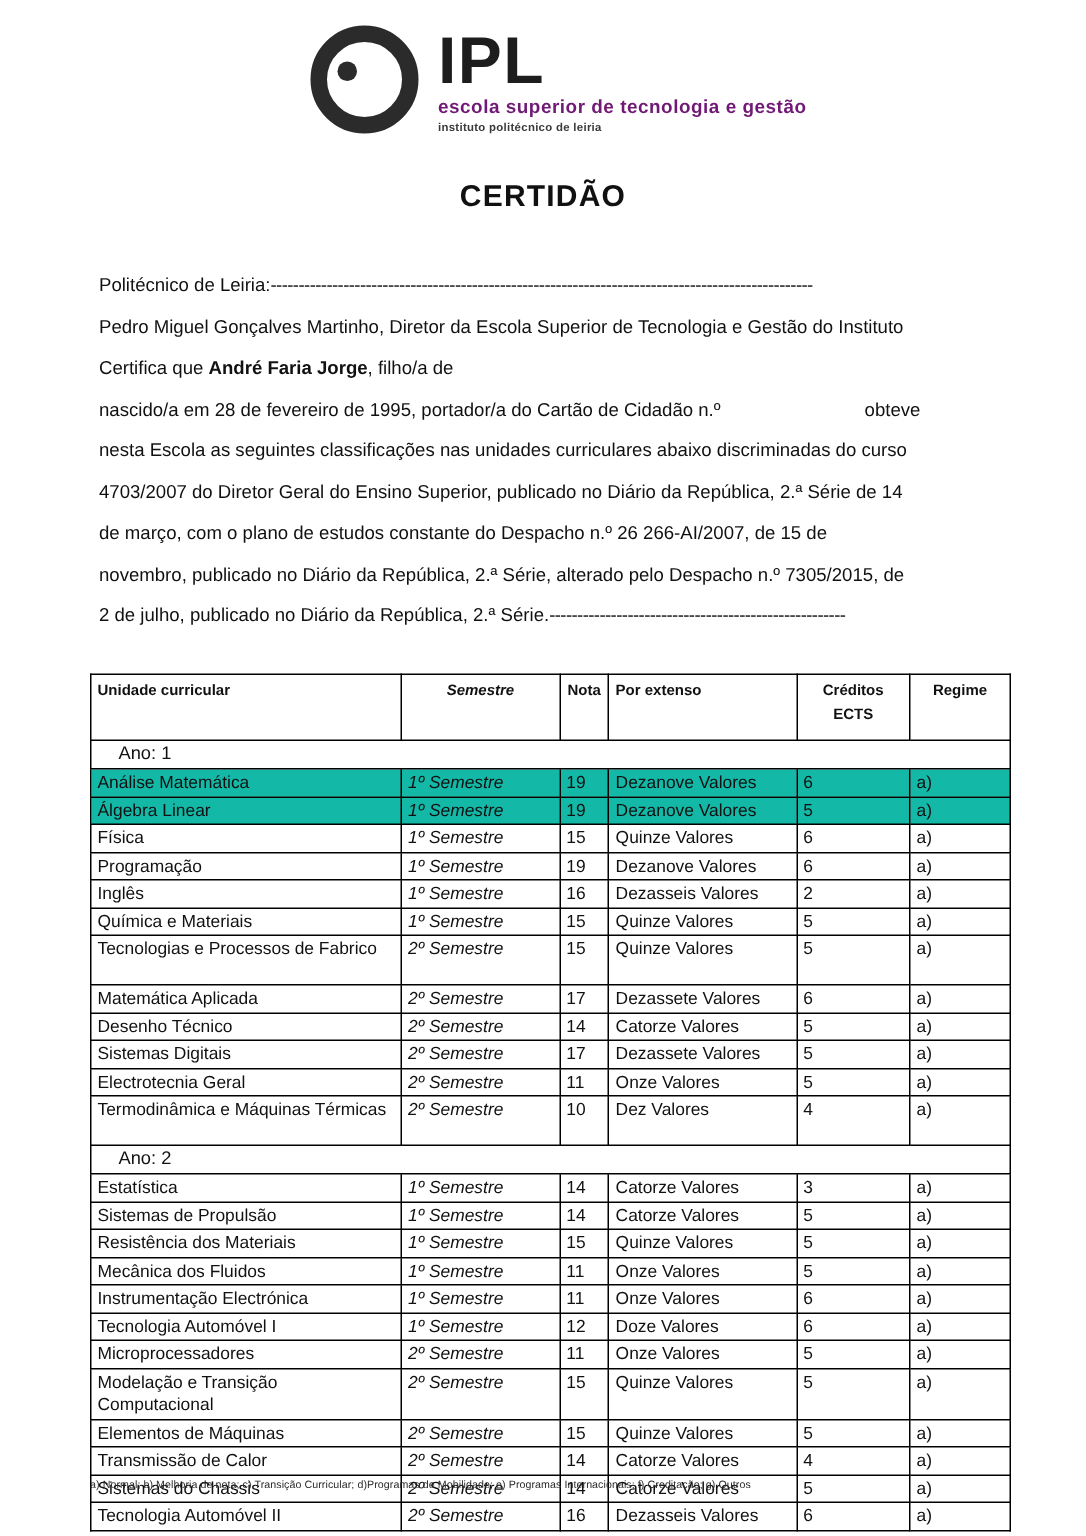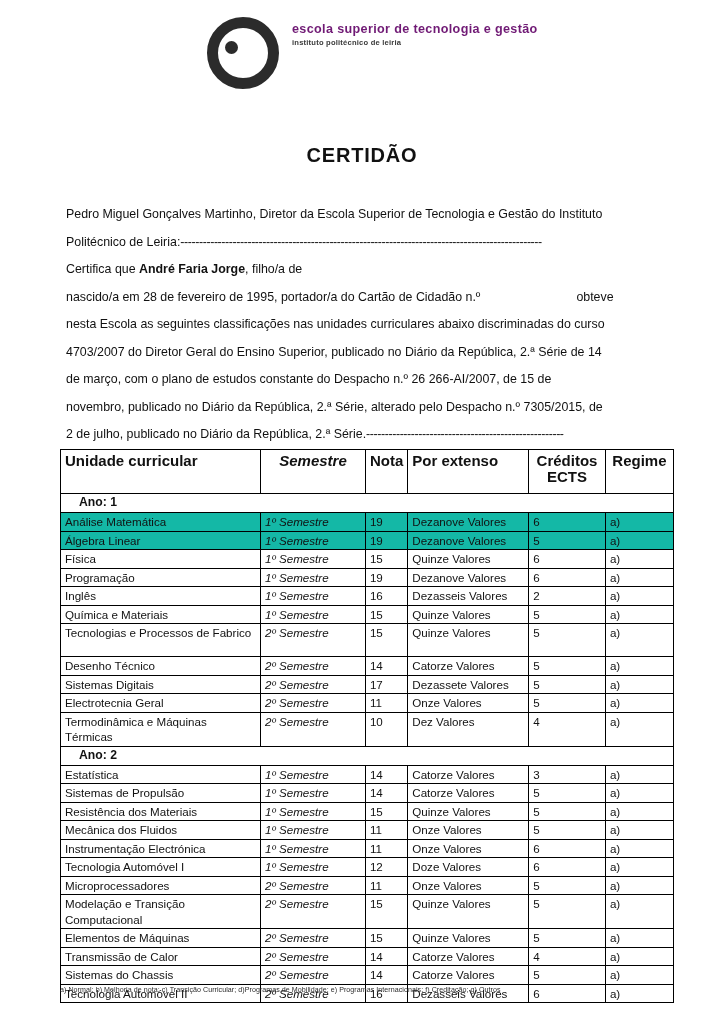--- a/index.html
+++ b/index.html
@@ -64,21 +64,21 @@
     margin-top: 2px;
     white-space: nowrap;
   }
 
   
   .doc-title {
     text-align: center;
     font-size: 20px;
     font-weight: bold;
     letter-spacing: 0.8px;
-    margin-top: 32px;
+    margin-top: 8px;
   }
 
   
   .body-text {
     margin: 34px 50px 0 66px;
     font-size: 12.4px;
     line-height: 27.5px;
   }
   .body-text .line { white-space: nowrap; }
   .body-text .line.justify {
@@ -107,38 +107,38 @@
   .grades-table td, .grades-table th {
     border: 1px solid #000;
     padding: 1px 4px;
     vertical-align: top;
     line-height: 15.5px;
     text-align: left;
     font-weight: normal;
   }
   .grades-table th {
     font-weight: bold;
-    font-size: 15px;
+    font-size: 10px;
     height: 44px;
     vertical-align: top;
     padding-top: 3px;
   }
   .grades-table th.c-sem,
   .grades-table th.c-nota,
   .grades-table th.c-ects,
   .grades-table th.c-reg { text-align: center; }
   .c-uc   { width: 216px; }
   .c-sem  { width: 110px;  text-align: center; font-style: italic; }
   .c-nota { width: 33px;  text-align: center; }
   .c-ext  { width: 131px; }
   .c-ects { width: 78px;  text-align: center; }
   .c-reg  { width: 69px;  text-align: center; }
 
   tr.year-row td {
-    font-weight: bold;
+    font-weight: normal;
     font-size: 12.2px;
     height: 19px;
     padding-left: 18px;
   }
   tr.data-row td { height: 17px; }
   tr.data-row.tall td { height: 33px; }
   tr.hl td { background: #14b8a6; }
 
   
   .footnote {
@@ -152,33 +152,34 @@
 </style>
 </head>
 <body>
 
 <div class="logo-block">
   <div class="logo-inner">
     <div class="logo-ring">
       <div class="logo-dot"></div>
     </div>
     <div class="logo-text">
+      <div class="logo-ipl">IPL</div>
       <div class="logo-sub1">escola superior de tecnologia e gestão</div>
       <div class="logo-sub2">instituto politécnico de leiria</div>
     </div>
   </div>
 </div>
 
 <div class="doc-title">CERTIDÃO</div>
 
 <div class="body-text">
-  <div class="line">Pedro Miguel Gonçalves Martinho, Diretor da Escola Superior de Tecnologia e Gestão do Instituto</div>
   <div class="line">
     <span>Politécnico de Leiria:</span><span class="dashfill">-------------------------------------------------------------------------------------------------</span>
   </div>
+  <div class="line">Pedro Miguel Gonçalves Martinho, Diretor da Escola Superior de Tecnologia e Gestão do Instituto</div>
   <div class="line">
     <span>Certifica que</span>
     <b>André Faria Jorge</b><span>, filho/a de</span><span class="redact n1"></span>
   </div>
   <div class="line">
     <span>nascido/a em 28 de fevereiro de 1995, portador/a do Cartão de Cidadão n.º</span><span class="redact n2"></span><span>obteve</span>
   </div>
   <div class="line">nesta Escola as seguintes classificações nas unidades curriculares abaixo discriminadas do curso</div>
   <div class="line">4703/2007 do Diretor Geral do Ensino Superior, publicado no Diário da República, 2.ª Série de 14</div>
   <div class="line justify">
@@ -255,20 +256,28 @@
       </tr>
       <tr class="data-row tall">
         <td class="c-uc">Tecnologias e Processos de Fabrico</td>
         <td class="c-sem">2º Semestre</td>
         <td class="c-nota">15</td>
         <td class="c-ext">Quinze Valores</td>
         <td class="c-ects">5</td>
         <td class="c-reg">a)</td>
       </tr>
       <tr class="data-row">
+        <td class="c-uc">Matemática Aplicada</td>
+        <td class="c-sem">2º Semestre</td>
+        <td class="c-nota">17</td>
+        <td class="c-ext">Dezassete Valores</td>
+        <td class="c-ects">6</td>
+        <td class="c-reg">a)</td>
+      </tr>
+      <tr class="data-row">
         <td class="c-uc">Desenho Técnico</td>
         <td class="c-sem">2º Semestre</td>
         <td class="c-nota">14</td>
         <td class="c-ext">Catorze Valores</td>
         <td class="c-ects">5</td>
         <td class="c-reg">a)</td>
       </tr>
       <tr class="data-row">
         <td class="c-uc">Sistemas Digitais</td>
         <td class="c-sem">2º Semestre</td>

